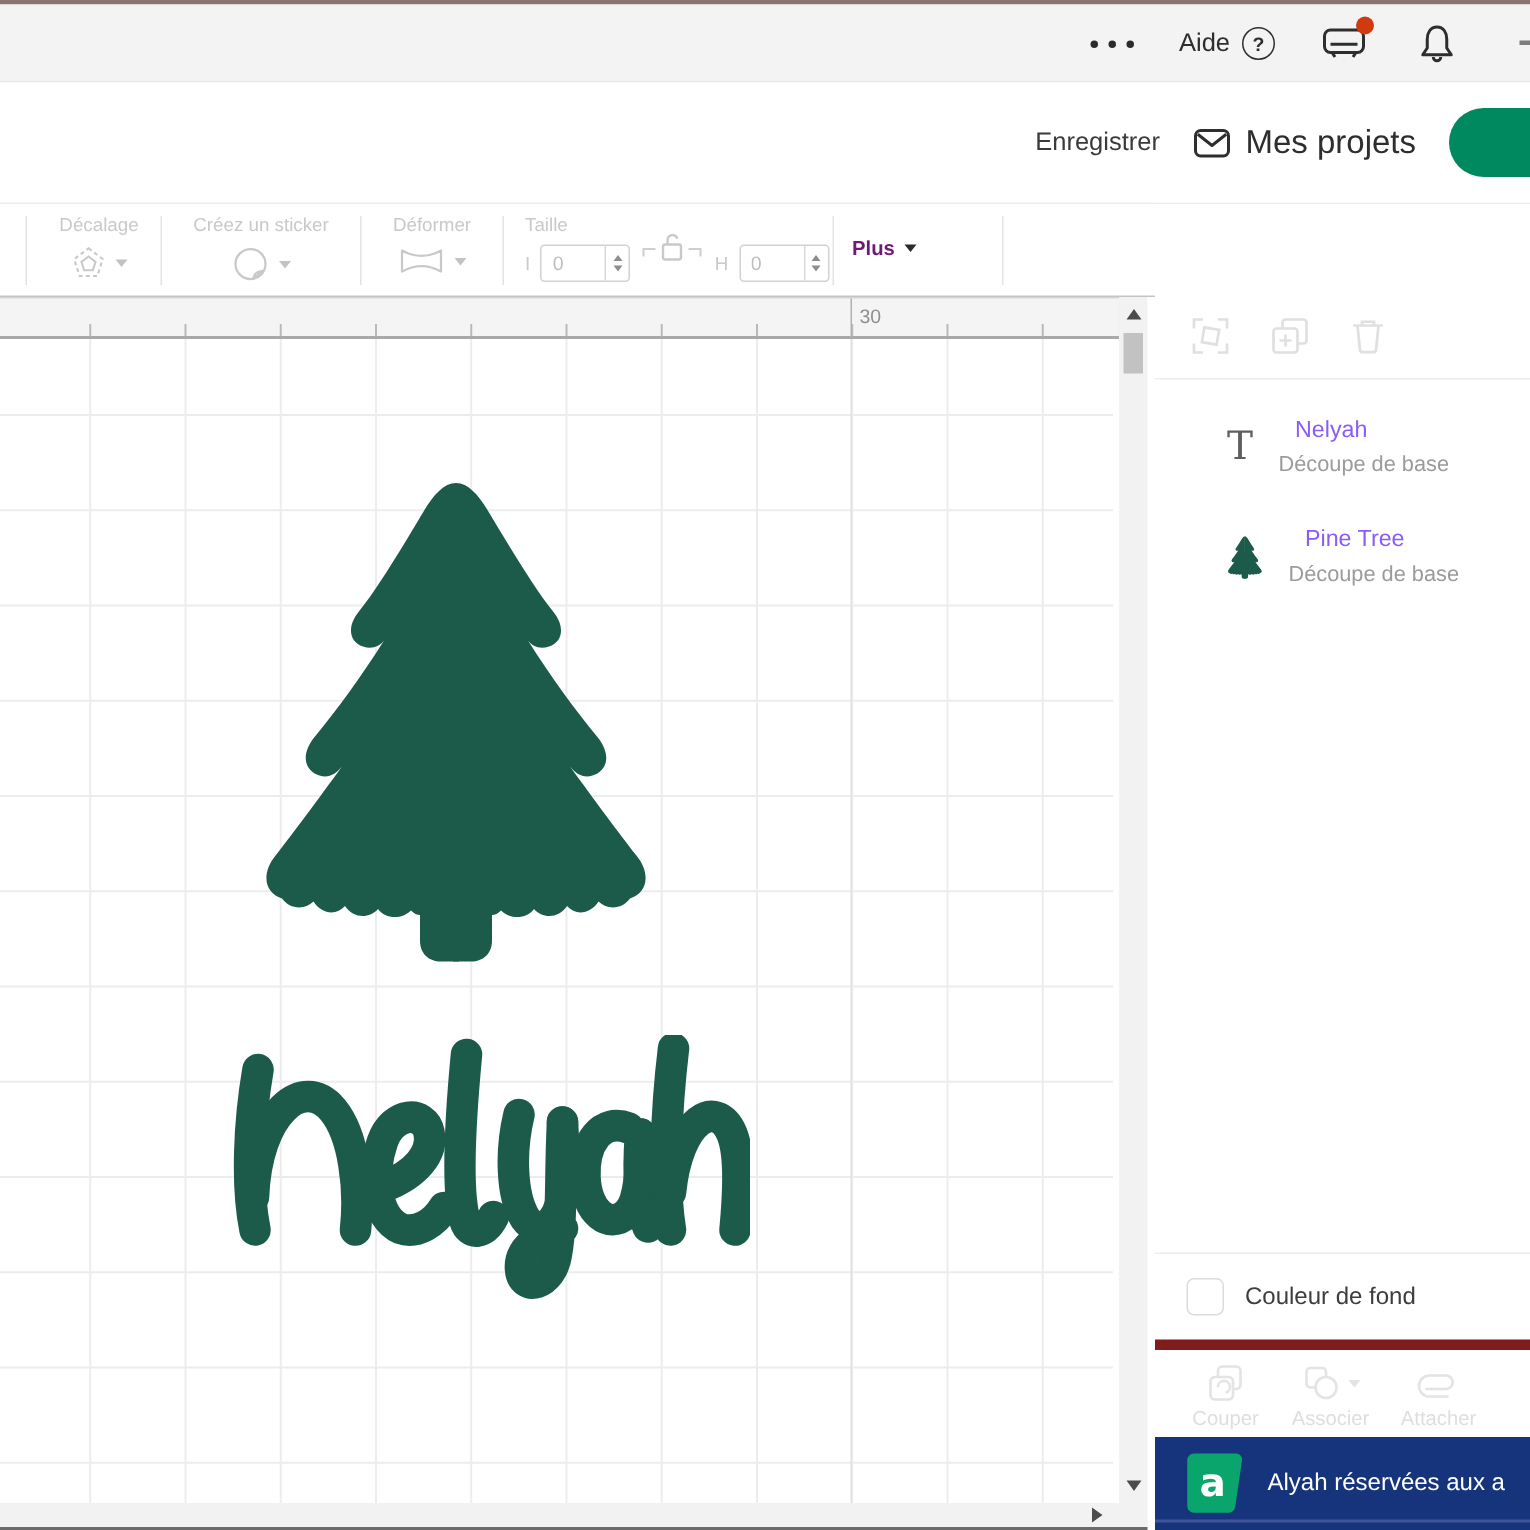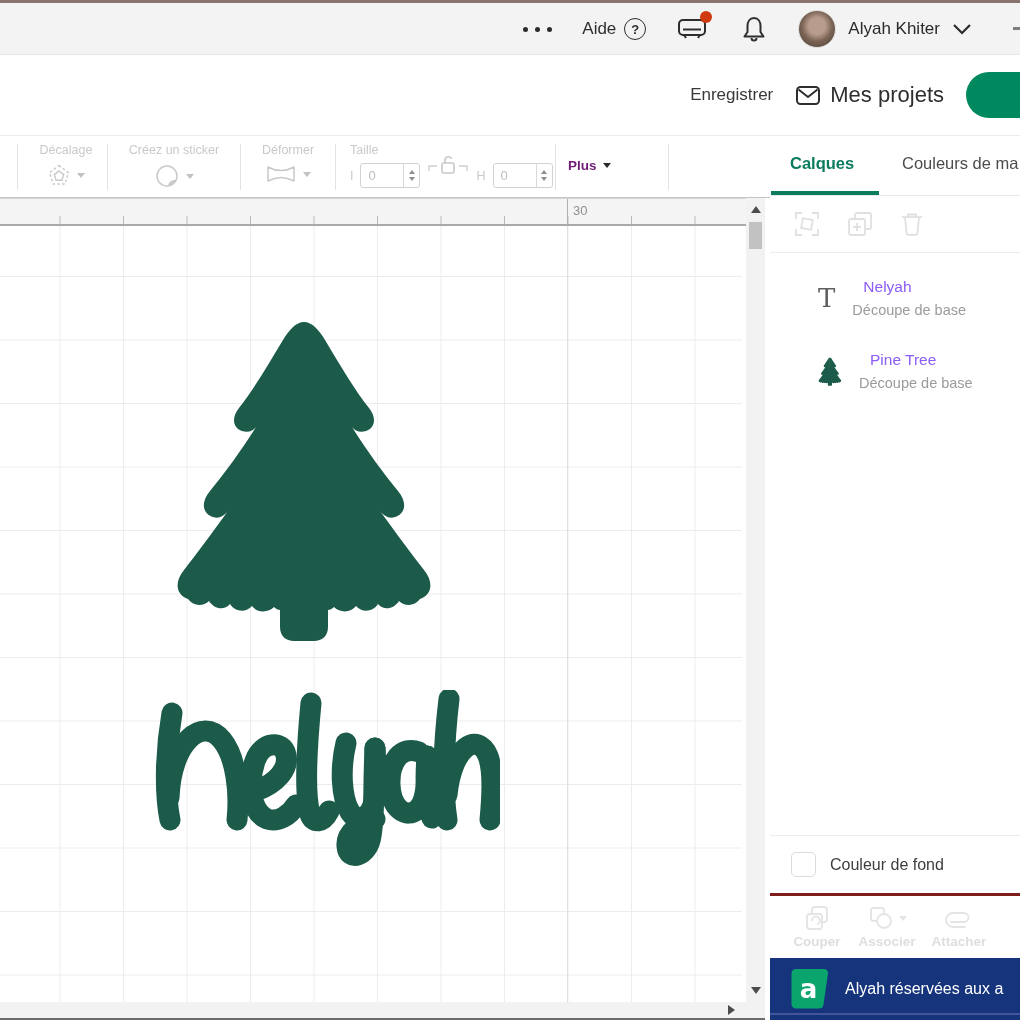--- a/index.html
+++ b/index.html
@@ -91,21 +91,21 @@
   .licon-row { position:absolute; left:0; top:61px; width:250px; height:57px; border-bottom:1px solid #ececec;
     display:flex; align-items:center; gap:27px; padding-left:24px; }
   .layer { position:absolute; left:0; width:250px; height:66px; display:flex; align-items:center; gap:17px; padding-left:48px; cursor:pointer; }
   .layer .ttl { font-size:15.5px; color:#8b5cf6; margin-bottom:5px;margin-left:11px; }
   .layer .sub { font-size:14.5px; color:#9b9b9b; }
   .t-glyph { font-family:"DejaVu Serif", serif; font-size:26px; color:#5f5f5f; line-height:1; }
   .bg-row { position:absolute; left:0; top:700px; width:250px; height:58px; border-top:1px solid #ececec;
     display:flex; align-items:center; gap:14px; padding-left:21px; }
   .checkbox { width:25px; height:25px; border:1px solid #dcdcdc; border-radius:5px; background:#fff; cursor:pointer; }
   .bg-lbl { font-size:16px; color:#3d3d3d; }
-  .actionbar { position:absolute; left:0; top:758px; width:250px; height:65px; border-top:3px solid #7f1d1d;font-weight:bold; }
+  .actionbar { position:absolute; left:0; top:758px; width:250px; height:65px; border-top:7px solid #7f1d1d; }
   .action { position:absolute; top:6px; width:66px; text-align:center; color:#dedede; font-size:13.5px; cursor:pointer; }
   .action .aic { height:32px; display:flex; align-items:center; justify-content:center; gap:4px; }
   .caret-ghost { width:0; height:0; border-left:4px solid transparent; border-right:4px solid transparent; border-top:5px solid #e4e4e4; }
 
   
   .banner { position:absolute; left:770px; top:958px; width:250px; height:62px; background:#15347c;
     display:flex; align-items:center; gap:15px; padding-left:17px; overflow:hidden; cursor:pointer; }
   .banner-line { position:absolute; left:0; top:55px; width:250px; height:2px; background:#44549b; }
   .banner-txt { color:#fff; font-size:16px; white-space:nowrap; }
   .logo-a { position:relative; width:43px; height:42px; flex:0 0 auto; }
@@ -155,27 +155,20 @@
           <line x1="7" y1="15.5" x2="25" y2="15.5" stroke="#2e2e2e" stroke-width="2"></line>
           <line x1="8" y1="21" x2="10" y2="24" stroke="#2e2e2e" stroke-width="2"></line>
           <line x1="24" y1="21" x2="22" y2="24" stroke="#2e2e2e" stroke-width="2"></line>
         </svg>
         <span class="reddot"></span>
       </div>
       <svg class="ico" width="28" height="30" viewBox="0 0 28 30">
         <path d="M14 4 C9.5 4 7.5 8 7.5 12 v6 l-3 4.5 h19 l-3,-4.5 v-6 C20.5 8 18.5 4 14 4 Z" fill="none" stroke="#2e2e2e" stroke-width="2" stroke-linejoin="round"></path>
         <path d="M11.5 24 a2.5 2.5 0 0 0 5 0" fill="none" stroke="#2e2e2e" stroke-width="2"></path>
       </svg>
-      <div class="user-group">
-        <div class="avatar"></div>
-        <span class="username">Alyah Khiter</span>
-        <svg class="ico" width="20" height="12" viewBox="0 0 20 12">
-          <polyline points="2,2 10,10 18,2" fill="none" stroke="#2b2b2b" stroke-width="2.2"></polyline>
-        </svg>
-      </div>
     </div>
     <div class="edge-frag"></div>
   </div>
 
   <div class="header">
     <div class="header-right">
       <span class="save-label">Enregistrer</span>
       <div class="projects">
         <svg class="ico" width="26" height="24" viewBox="0 0 26 24">
           <rect x="2" y="4" width="22" height="17" rx="3.5" fill="none" stroke="#2e2e2e" stroke-width="2"></rect>
@@ -307,25 +300,20 @@
   </div>
   <div class="hscroll">
     <div class="harrow">
         <span class="tri-rt"></span>
       </div>
   </div>
   <div class="bottomline"></div>
 
   <div class="panel">
     <div class="panel-topline"></div>
-    <div class="tabs">
-      <span class="tab active">Calques</span>
-      <span class="tab inactive">Couleurs de ma</span>
-      <span class="tab-underline"></span>
-    </div>
 
     <div class="licon-row">
       <svg class="ico" width="26" height="26" viewBox="0 0 26 26">
         <g fill="none" stroke="#e0e0e0" stroke-width="1.8">
           <polyline points="2,8 2,2 8,2"></polyline>
             <polyline points="18,2 24,2 24,8"></polyline>
           <polyline points="24,18 24,24 18,24"></polyline>
             <polyline points="8,24 2,24 2,18"></polyline>
           <rect x="8" y="8" width="10" height="10" transform="rotate(10 13 13)"></rect>
         </g>

